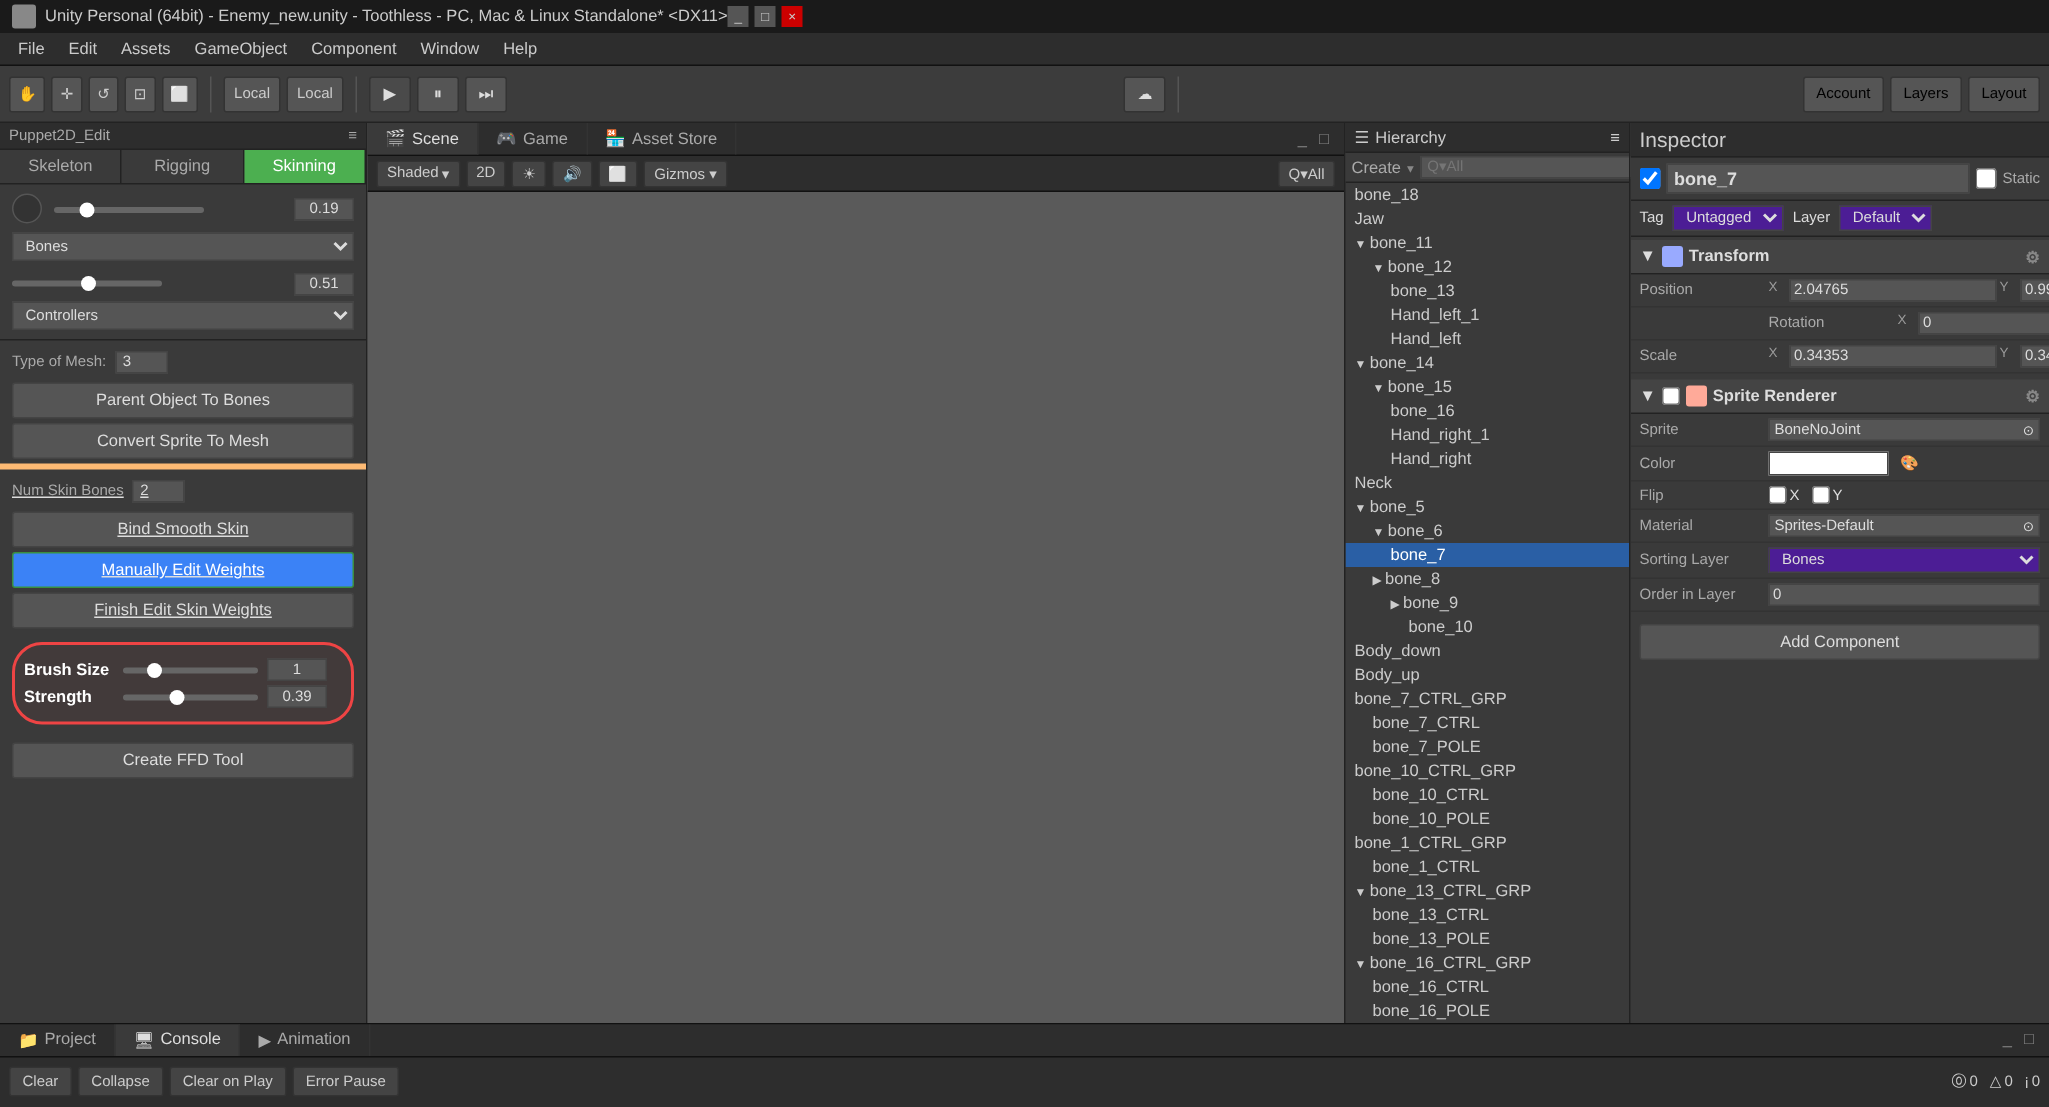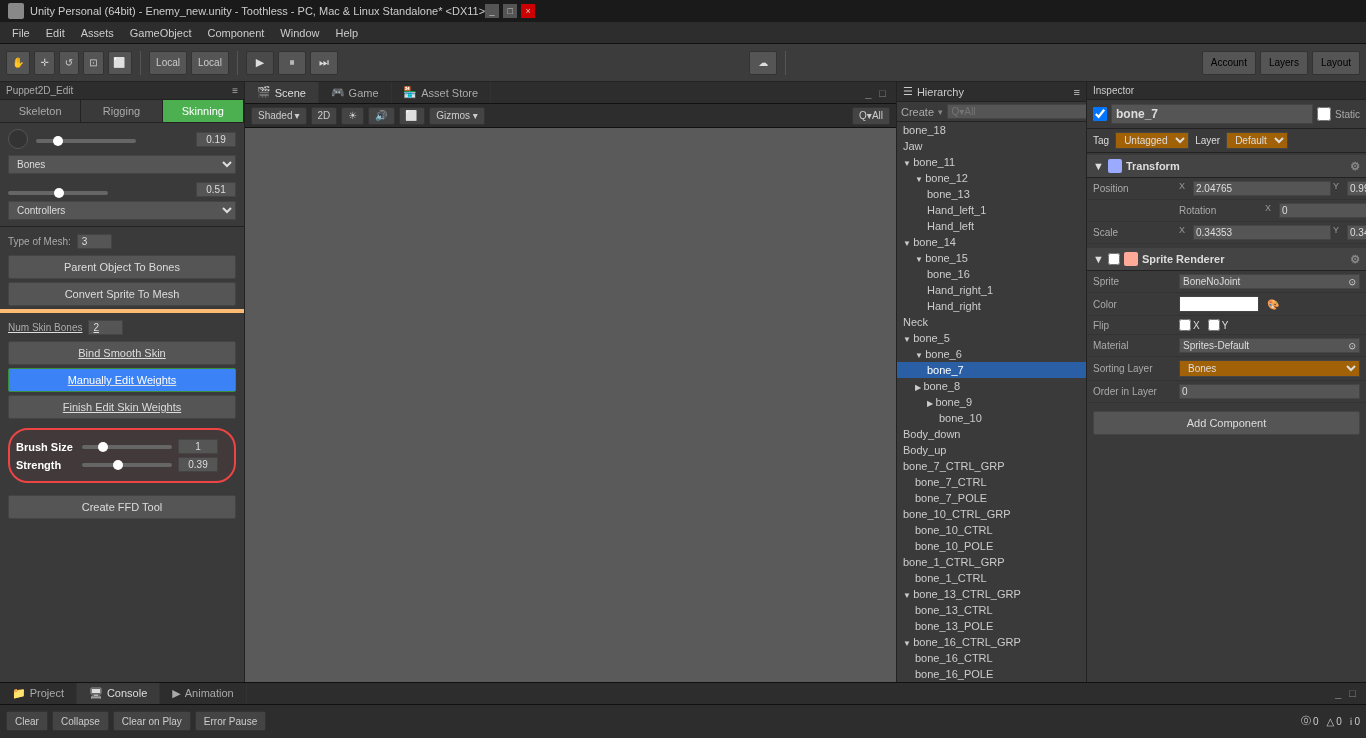--- a/index.html
+++ b/index.html
@@ -71,26 +71,26 @@
     .hier-item { padding: 2px 6px; font-size: 11px; color: #ccc; cursor: pointer; white-space: nowrap; }
     .hier-item.selected { background: #2a5fa5; color: #fff; }
     .indent-1 { padding-left: 18px; }
     .indent-2 { padding-left: 30px; }
     .indent-3 { padding-left: 42px; }
     .arrow-right::before { content: '▶ '; font-size: 8px; }
     .arrow-down::before { content: '▼ '; font-size: 8px; }
 
     
     #inspector { width: 280px; background: #3a3a3a; border-left: 1px solid #222; display: flex; flex-direction: column; overflow-y: auto; }
-    .insp-header { background: #2d2d2d; padding: 3px 6px; font-size: 10px; color: #ccc; border-bottom: 1px solid #222; }
+    .insp-header { background: #2d2d2d; padding: 3px 6px; font-size: 14px; color: #ccc; border-bottom: 1px solid #222; }
     .insp-name-row { display: flex; align-items: center; padding: 4px 6px; gap: 4px; border-bottom: 1px solid #222; }
     .insp-checkbox { width: 14px; height: 14px; }
     .insp-name-input { background: #555; border: 1px solid #444; color: #ddd; font-size: 12px; padding: 2px 4px; flex: 1; font-weight: bold; }
     .insp-tag-row { display: flex; align-items: center; padding: 3px 6px; gap: 6px; font-size: 10px; border-bottom: 1px solid #222; }
-    .insp-dropdown { background: #a16207; border: 1px solid #444; color: #ddd; font-size: 10px; padding: 1px 4px; }
+    .insp-dropdown { background: #4c1d95; border: 1px solid #444; color: #ddd; font-size: 10px; padding: 1px 4px; }
     .component-header { background: #444; padding: 4px 6px; font-size: 11px; color: #ddd; font-weight: bold; display: flex; align-items: center; gap: 4px; border-bottom: 1px solid #222; margin-top: 2px; }
     .comp-row { display: flex; align-items: center; padding: 3px 6px; gap: 6px; font-size: 10px; border-bottom: 1px solid #333; }
     .comp-label { color: #aaa; width: 80px; flex-shrink: 0; }
     .comp-xyz { display: flex; gap: 2px; flex: 1; }
     .xyz-label { color: #999; font-size: 9px; width: 12px; flex-shrink: 0; }
     .xyz-input { background: #555; border: 1px solid #444; color: #ddd; font-size: 10px; padding: 1px 2px; flex: 1; min-width: 0; }
     .add-comp-btn { display: block; width: calc(100% - 12px); margin: 8px 6px; background: #555; border: 1px solid #444; color: #ddd; padding: 5px; cursor: pointer; text-align: center; font-size: 11px; border-radius: 2px; }
     .color-preview { width: 80px; height: 16px; background: #fff; border: 1px solid #444; }
     .sprite-dropdown { background: #555; border: 1px solid #444; color: #ddd; font-size: 10px; padding: 1px 3px; flex: 1; display: flex; align-items: center; justify-content: space-between; }
 
@@ -184,21 +184,21 @@
       </div>
       <div class="value-box">0.19</div>
     </div>
 
     <div style="padding:0 8px 4px 8px;">
       <select class="dropdown-sel">
         <option>Bones</option>
       </select>
     </div>
 
-    <div style="display:flex; align-items:flex-end; padding:4px 8px; gap:8px;">
+    <div style="display:flex; align-items:flex-start; padding:4px 8px; gap:8px;">
       <div style="flex:1;">
         <input type="range" class="slider" min="0" max="1" step="0.01" value="0.51" style="">
       </div>
       <div class="value-box">0.51</div>
     </div>
 
     <div style="padding:0 8px 6px 8px;">
       <select class="dropdown-sel">
         <option>Controllers</option>
       </select>

